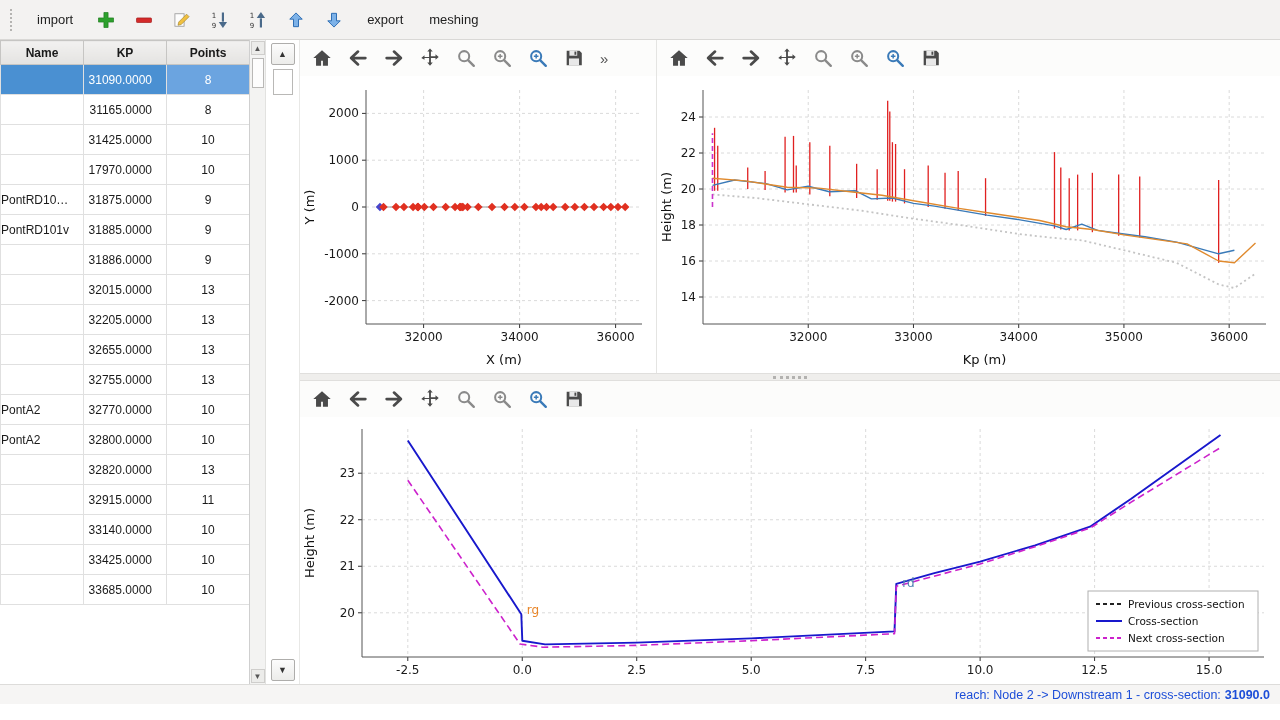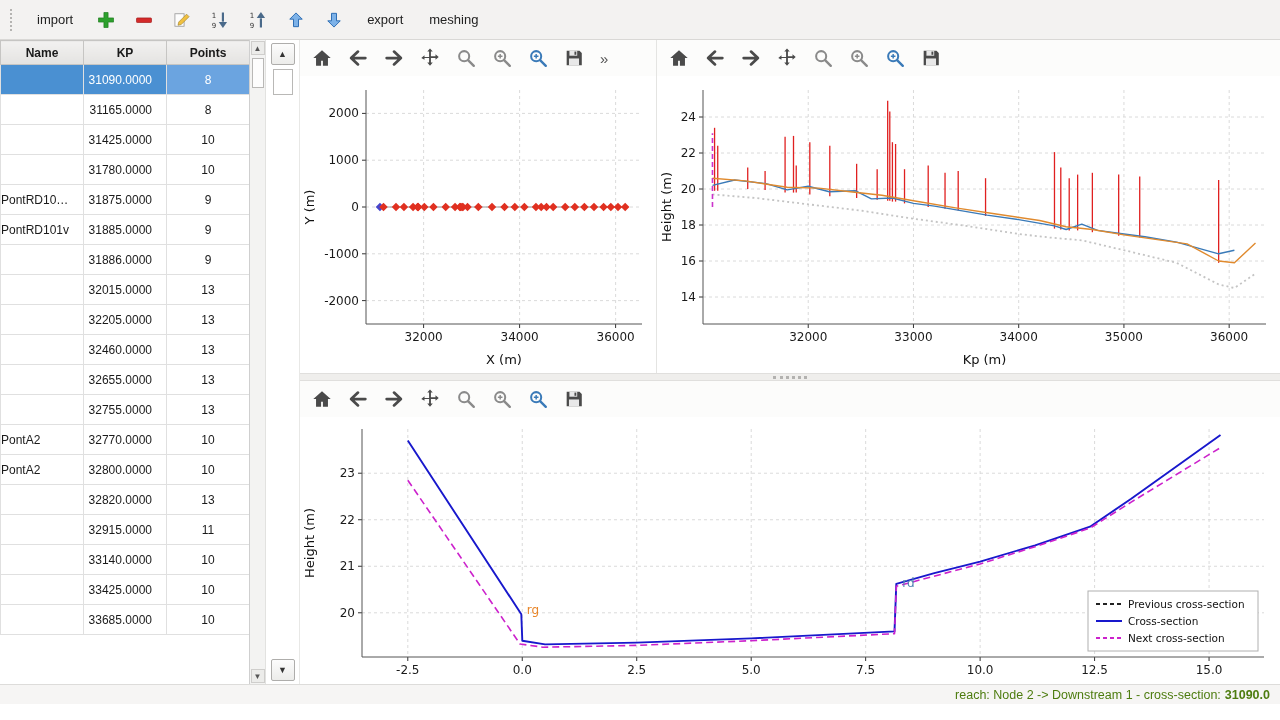--- a/index.html
+++ b/index.html
@@ -65,21 +65,21 @@
 
   .splitter { flex:0 0 8px; background:#efeeec; border-top:1px solid #e0dfdd; border-bottom:1px solid #e0dfdd;
               display:flex; align-items:center; justify-content:center; }
   .splitter-handle { width:34px; height:0; border-top:3px dotted #b3b2b0; }
 
   .bottom-panel { flex:1 1 auto; display:flex; flex-direction:column; min-height:0; }
 
   
   .statusbar { flex:0 0 20px; background:#f6f5f4; border-top:1px solid #dddcda;
                display:flex; align-items:center; justify-content:flex-end; padding-right:10px;
-               font-size:12.5px; color:#4d7c0f; }
+               font-size:12.5px; color:#1d4ed8; }
   .statusbar b { margin-left:4px;text-align:center; }
 </style>
 </head>
 <body>
 
 <div class="app">
 
   <div class="toolbar">
     <div class="drag-handle"></div>
     <button class="tb-text">import</button>
@@ -154,21 +154,21 @@
                 <td class="cell-kp">31165.0000</td>
                 <td class="cell-points">8</td>
               </tr>
               <tr>
                 <td class="cell-name"></td>
                 <td class="cell-kp">31425.0000</td>
                 <td class="cell-points">10</td>
               </tr>
               <tr>
                 <td class="cell-name"></td>
-                <td class="cell-kp">31780.0000</td>
+                <td class="cell-kp">17970.0000</td>
                 <td class="cell-points">10</td>
               </tr>
               <tr>
                 <td class="cell-name">PontRD10…</td>
                 <td class="cell-kp">31875.0000</td>
                 <td class="cell-points">9</td>
               </tr>
               <tr>
                 <td class="cell-name">PontRD101v</td>
                 <td class="cell-kp">31885.0000</td>
@@ -180,25 +180,20 @@
                 <td class="cell-points">9</td>
               </tr>
               <tr>
                 <td class="cell-name"></td>
                 <td class="cell-kp">32015.0000</td>
                 <td class="cell-points">13</td>
               </tr>
               <tr>
                 <td class="cell-name"></td>
                 <td class="cell-kp">32205.0000</td>
-                <td class="cell-points">13</td>
-              </tr>
-              <tr>
-                <td class="cell-name"></td>
-                <td class="cell-kp">32460.0000</td>
                 <td class="cell-points">13</td>
               </tr>
               <tr>
                 <td class="cell-name"></td>
                 <td class="cell-kp">32655.0000</td>
                 <td class="cell-points">13</td>
               </tr>
               <tr>
                 <td class="cell-name"></td>
                 <td class="cell-kp">32755.0000</td>

